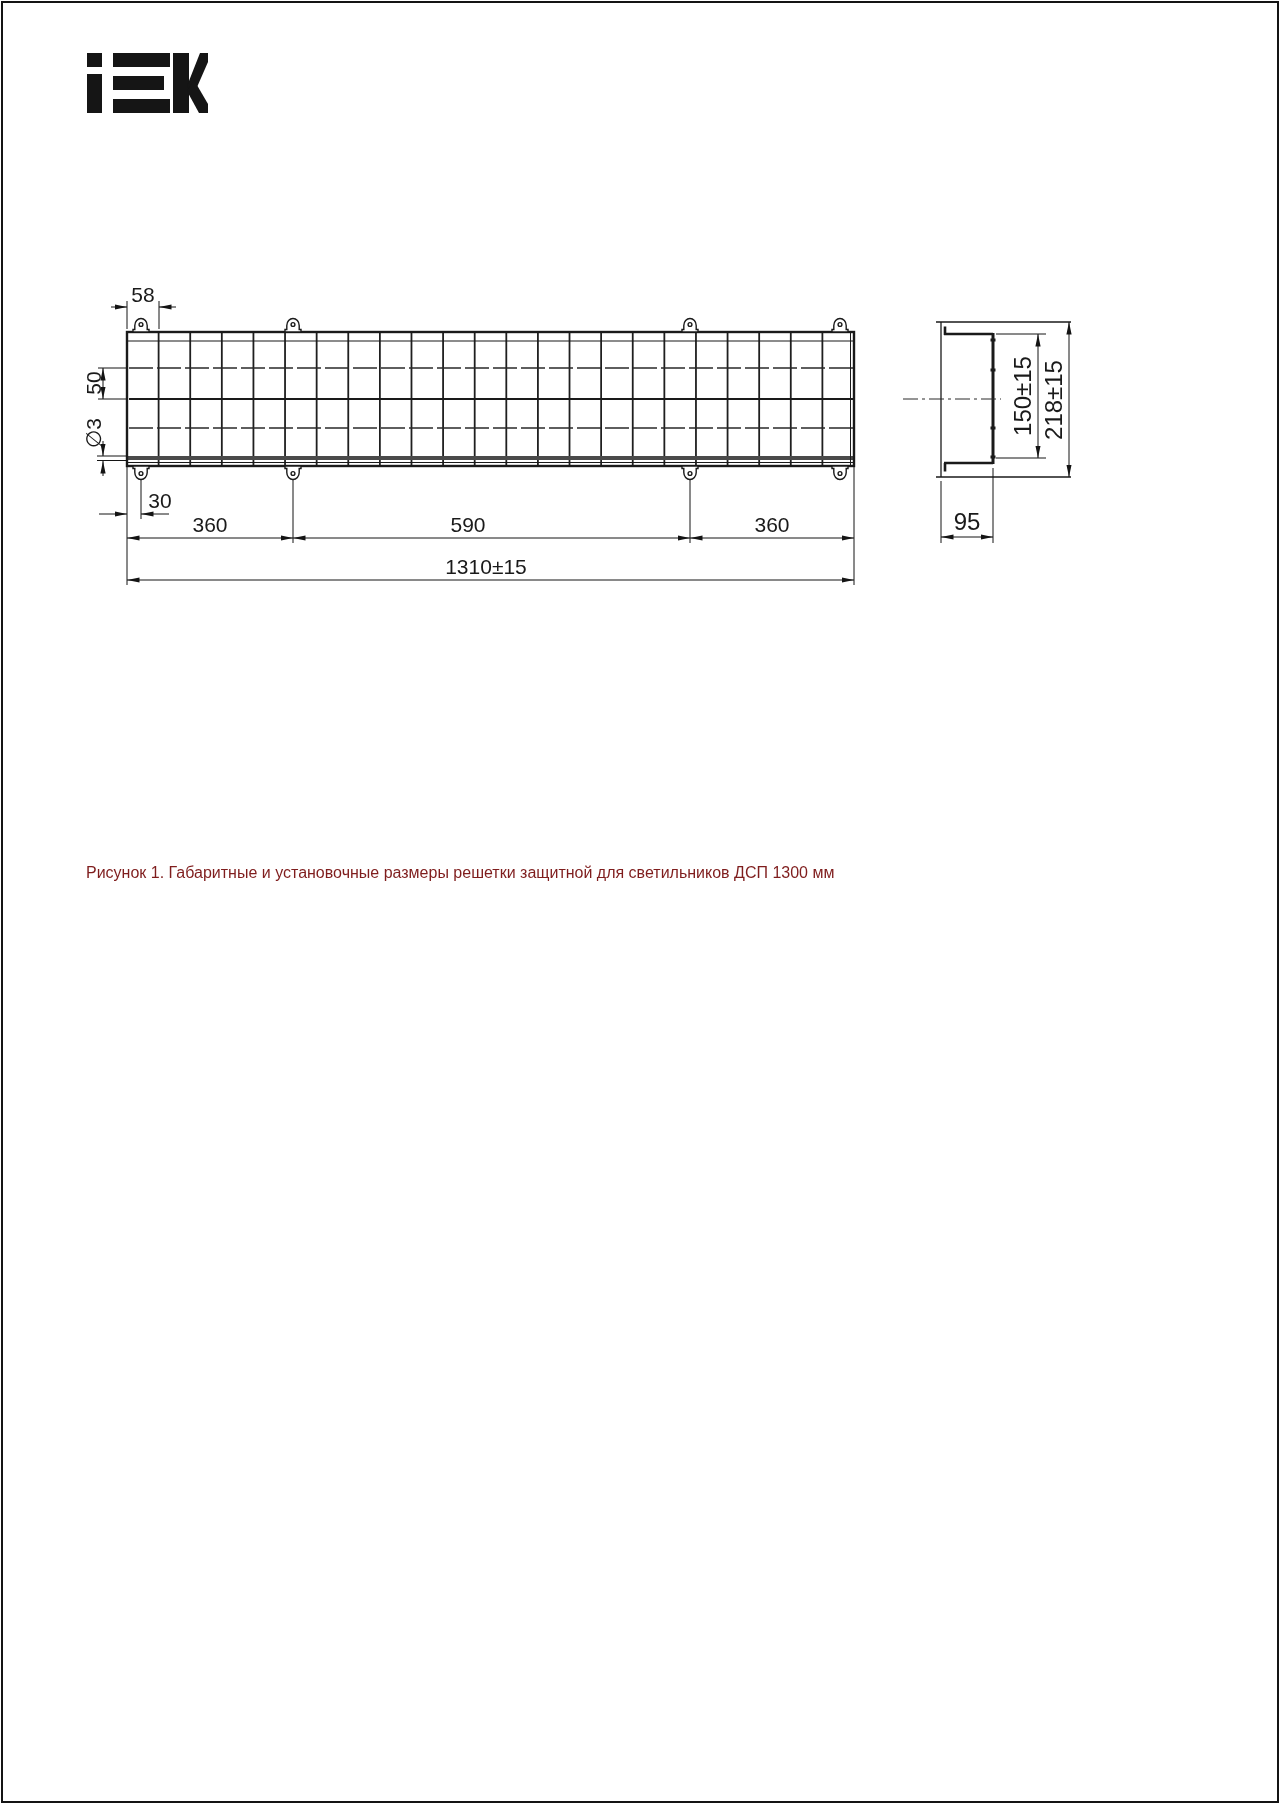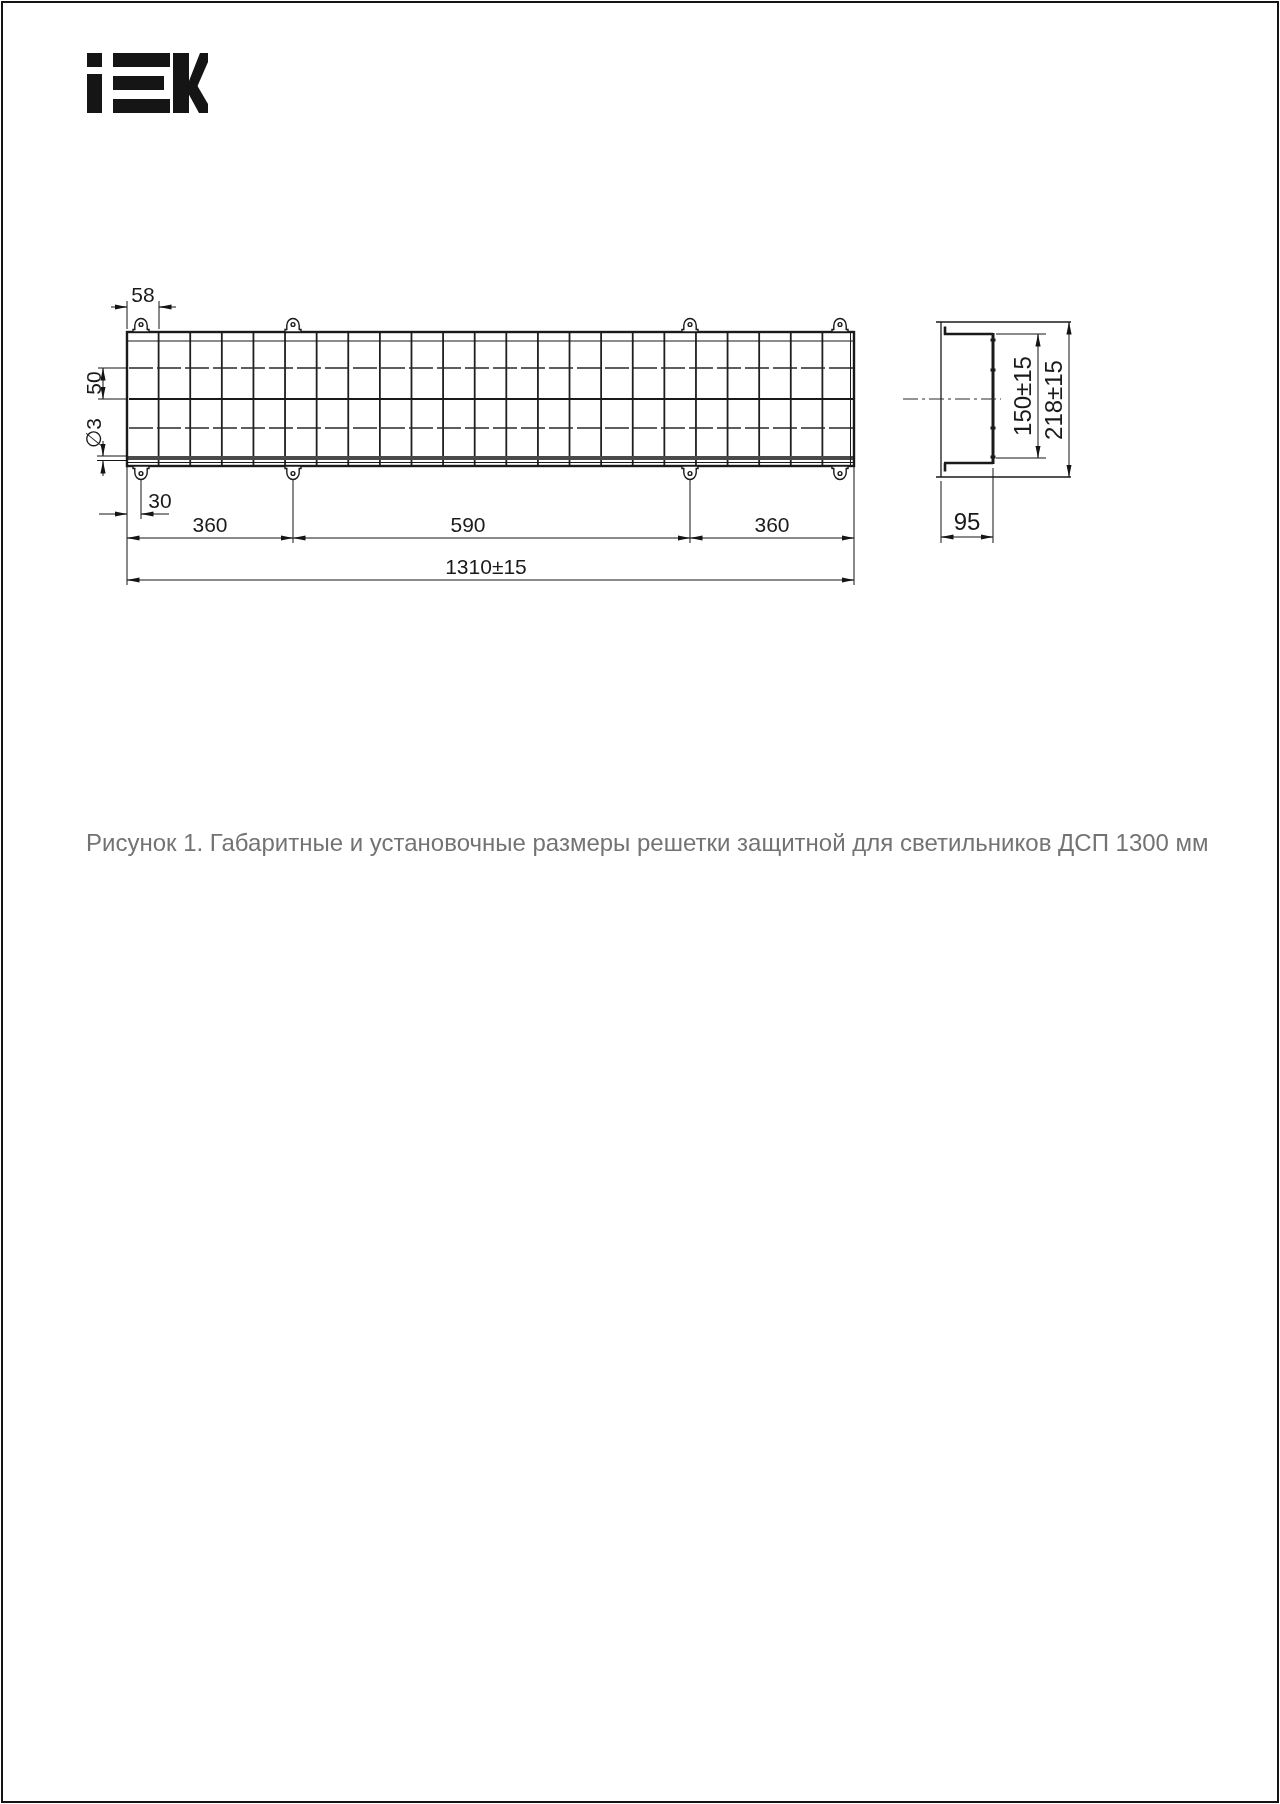--- a/index.html
+++ b/index.html
@@ -16,22 +16,22 @@
     border:2px solid #141414;
     pointer-events:none;
   }
   .logo{
     position:absolute;left:87px;top:53px;width:121px;height:60px;
   }
   .drawing{
     position:absolute;left:0;top:0;width:1280px;height:900px;
   }
   .caption{
-    position:absolute;left:86px;top:830px;width:1130px;
-    font-size:24px;line-height:26px;color:#737373;
+    position:absolute;left:86px;top:860px;width:1130px;
+    font-size:16px;line-height:26px;color:#7f1d1d;
     letter-spacing:0px;white-space:nowrap;
   }
   svg text{
     font-family:"Liberation Sans", sans-serif;
     fill:#1a1a1a;
   }
   .dim-txt{font-size:21px;}
   .dim-txt-lg{font-size:24px;}
 </style>
 </head>

